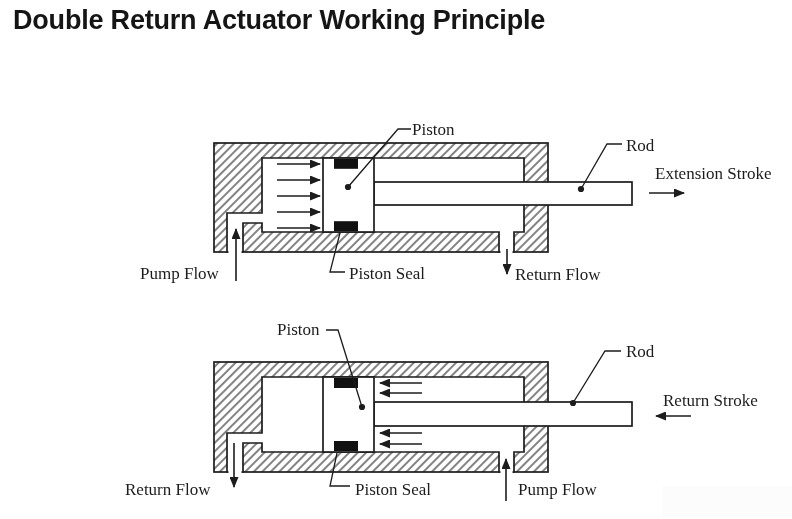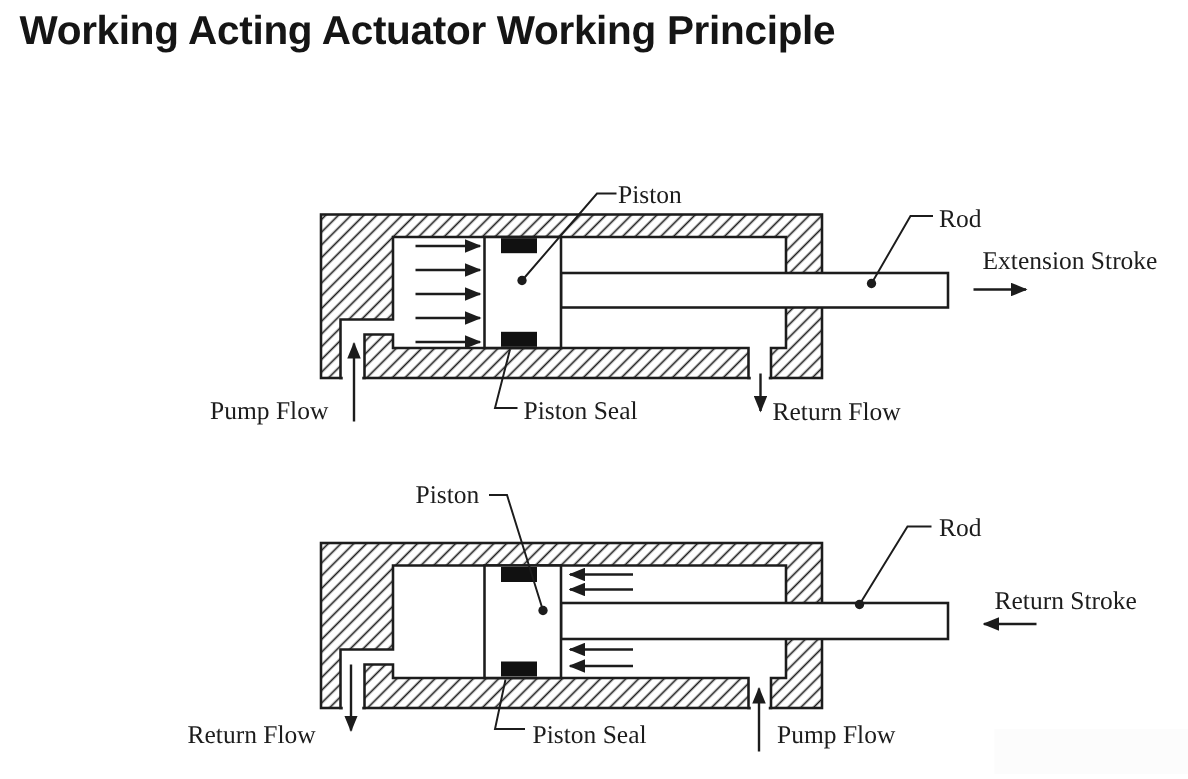--- a/index.html
+++ b/index.html
@@ -41,21 +41,21 @@
   .white-part{fill:#ffffff;stroke:#1c1c1c;stroke-width:1.7;}
   .seal{fill:#111111;stroke:none;}
   .flow{stroke:#1c1c1c;stroke-width:1.6;fill:none;}
   .leader{stroke:#1c1c1c;stroke-width:1.3;fill:none;}
   .eraser{stroke:#ffffff;stroke-width:4;fill:none;}
   .dot{fill:#1c1c1c;stroke:none;}
 </style>
 </head>
 <body>
 
-<h1 class="page-title">Working Acting Actuator Working Principle</h1>
+<h1 class="page-title">Double Return Actuator Working Principle</h1>
 
 <div class="faint-block"></div>
 
 <svg class="diagram-svg" width="792" height="519" viewBox="0 0 792 519">
   <defs>
     <pattern id="hatch" patternUnits="userSpaceOnUse" width="6" height="6" patternTransform="rotate(45)">
       <line x1="3" y1="-1" x2="3" y2="7" stroke="#1c1c1c" stroke-width="1.1"></line>
     </pattern>
     <marker id="ah" markerUnits="userSpaceOnUse" markerWidth="11" markerHeight="9" refX="10" refY="4.5" orient="auto">
       <path d="M0,0 L11,4.5 L0,9 Z" fill="#1c1c1c"></path>

